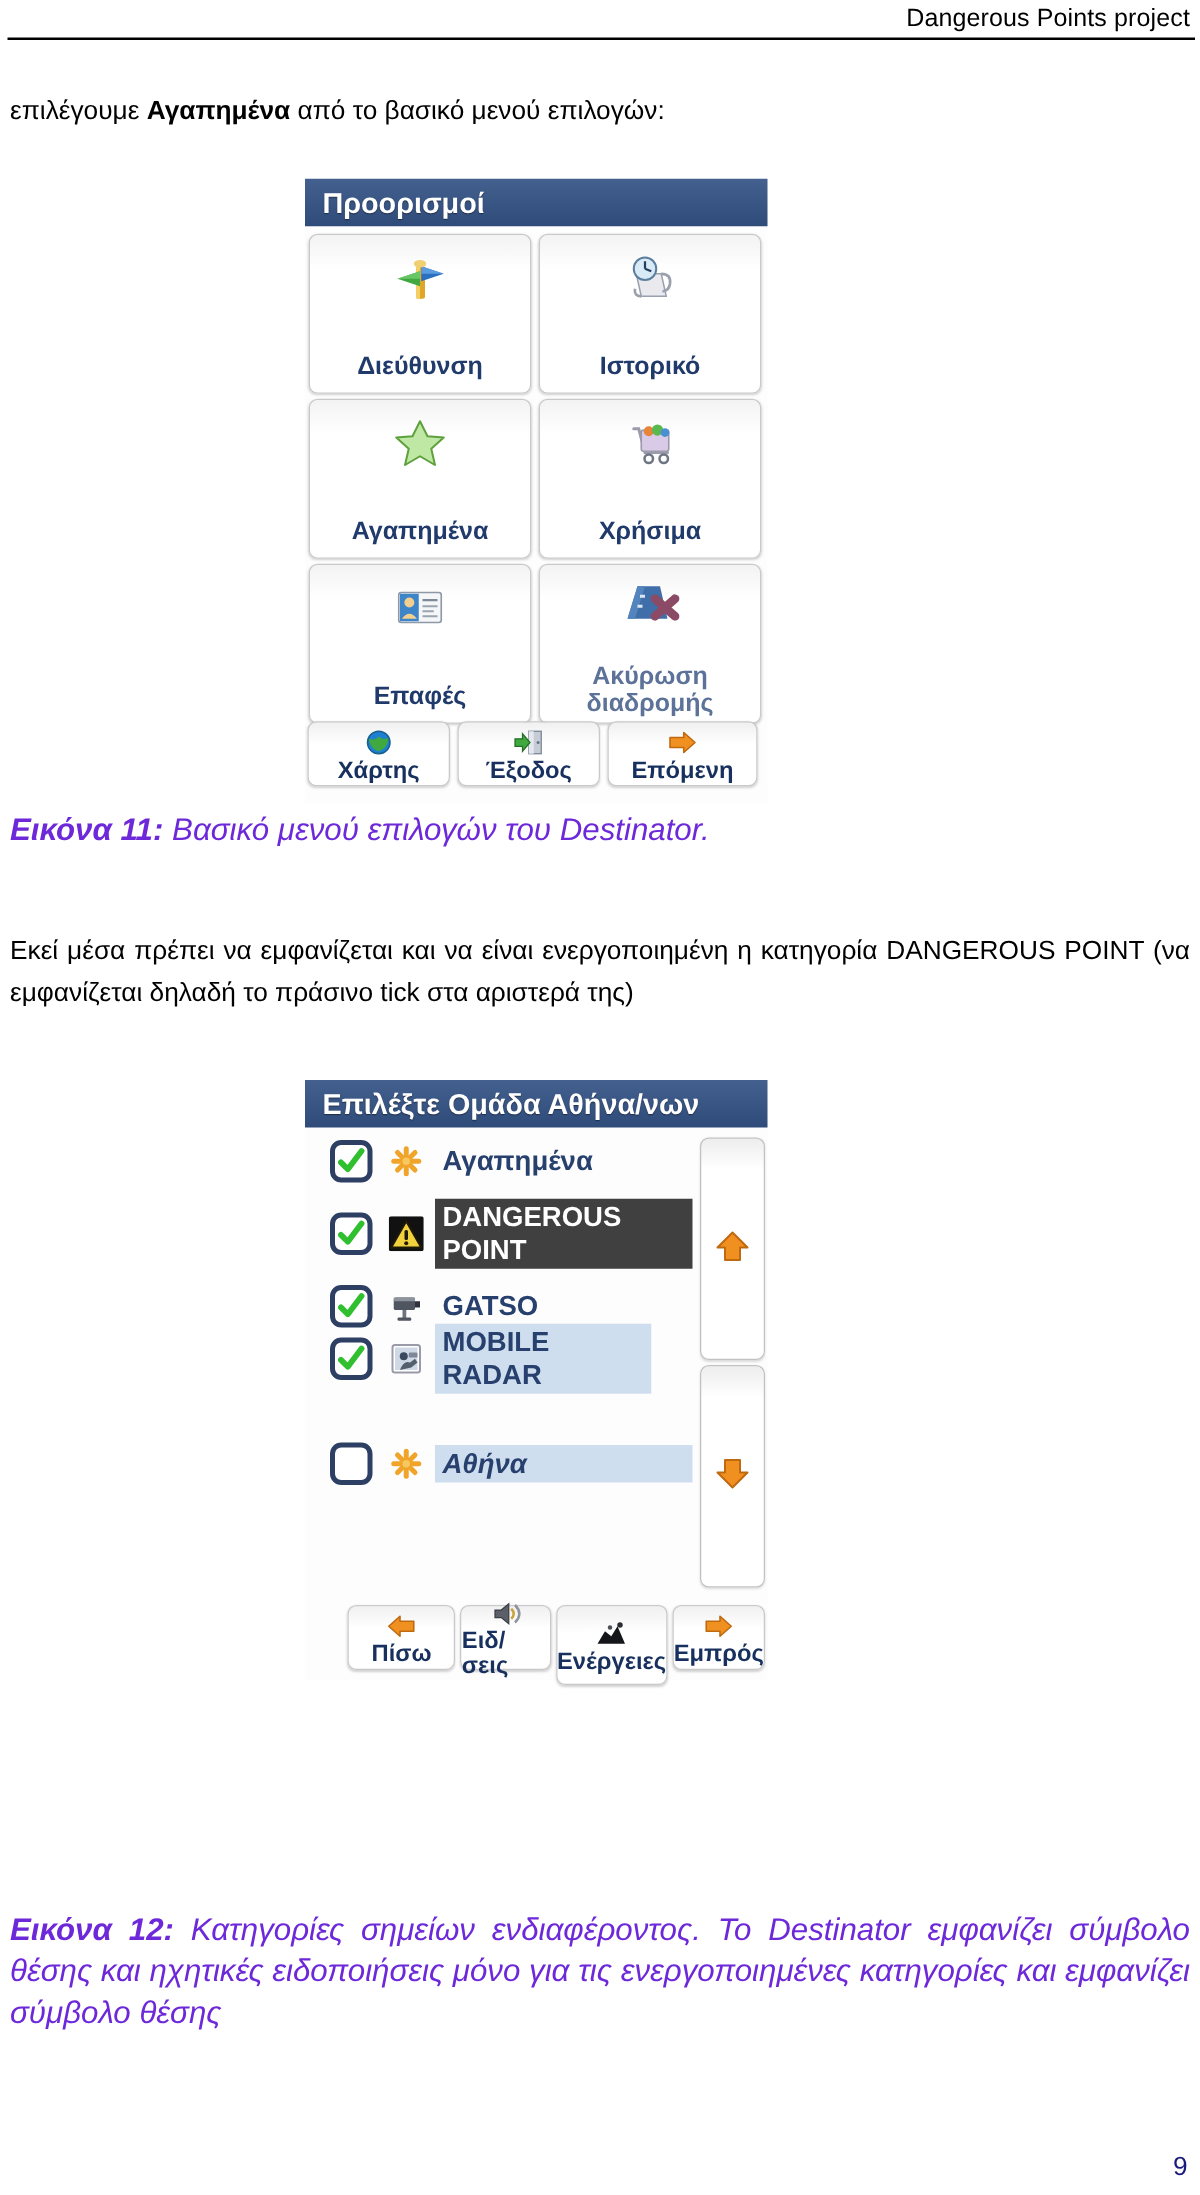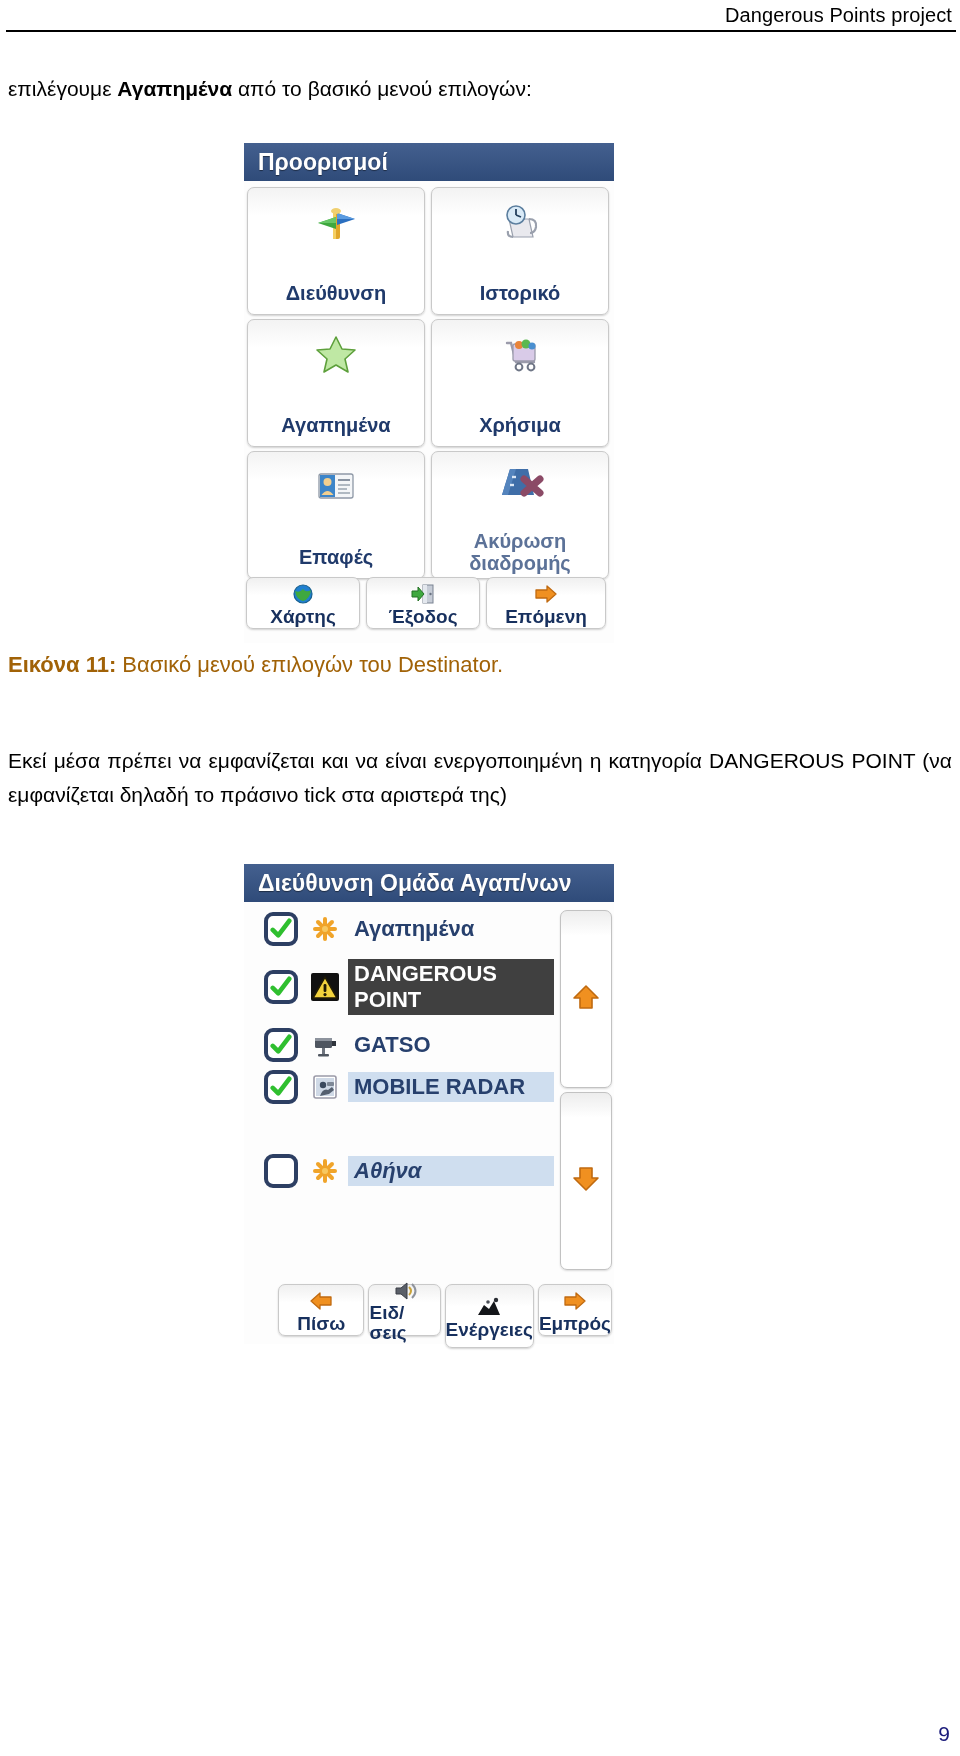--- a/index.html
+++ b/index.html
@@ -35,23 +35,24 @@
     position:absolute;
     font-size:21px;
     line-height:34px;
     color:#000;
   }
   .para b{font-weight:bold;}
   .just{text-align:justify; text-justify:inter-word;}
 
   .caption{
     position:absolute;
-    font-size:22px;
+    font-size:25px;
     line-height:33px;
-    color:#a16207;
+    color:#6d28d9;
+    font-style:italic;
   }
   .caption .lbl{font-weight:bold;}
 
   .pageno{
     position:absolute;
     right:10px; bottom:10px;
     font-size:21px; color:#1a1a7a;
   }
 
   
@@ -297,21 +298,21 @@
   <div class="caption" style="left:8px; top:648px; width:944px;">
     <span class="lbl">Εικόνα 11:</span>
     <span>Βασικό μενού επιλογών του Destinator.</span>
   </div>
 
   <div class="para just" style="left:8px; top:744px; width:944px;">Εκεί μέσα πρέπει να εμφανίζεται και να είναι ενεργοποιημένη η κατηγορία DANGEROUS POINT (να εμφανίζεται δηλαδή το πράσινο tick στα αριστερά της)</div>
 
   <div class="shot" style="left:244px; top:864px; width:370px; height:480px;">
 
     <div class="shot-title" style="left:0;top:0;width:370px;height:38px;padding:0 14px;font-size:23px;">
-      <span>Διεύθυνση Ομάδα Αγαπ/νων</span>
+      <span>Επιλέξτε Ομάδα Αθήνα/νων</span>
     </div>
 
     <div class="listarea" style="left:0; top:44px; width:312px; height:300px;">
 
       <div class="lrow" style="top:0;width:312px;height:42px;">
         <div class="cbox" style="margin-left:20px;">
           <svg class="tick" viewBox="0 0 24 24">
             <path d="M3 13 L9 19 L21 3" fill="none" stroke="#2fbf2f" stroke-width="5" stroke-linecap="round" stroke-linejoin="round"></path>
           </svg>
         </div>
@@ -375,21 +376,21 @@
         </div>
         <div class="licon">
           <svg width="26" height="26" viewBox="0 0 26 26">
             <rect x="2" y="2" width="22" height="22" rx="2" fill="#ffffff" stroke="#9b9aa8" stroke-width="1.6"></rect>
             <rect x="4" y="4" width="18" height="18" fill="#cfd9e6"></rect>
             <circle cx="11" cy="11" r="3.2" fill="#3b4a5e"></circle>
             <path d="M8 22 q3 -8 8 -6 l4 -3 l2 3 l-5 4 z" fill="#55606f"></path>
             <rect x="15" y="8" width="7" height="4" rx="1" fill="#7e8896"></rect>
           </svg>
         </div>
-        <div class="ltext alt" style="width:206px;">MOBILE RADAR</div>
+        <div class="ltext alt" style="width:173px;">MOBILE RADAR</div>
       </div>
 
 
       <div class="lrow" style="top:242px;width:312px;height:42px;font-style:italic;">
         <div class="cbox" style="margin-left:20px;"></div>
         <div class="licon">
           <svg width="26" height="26" viewBox="0 0 26 26">
             <g stroke="#f0a42a" stroke-width="4" stroke-linecap="round">
               <line x1="13" y1="3" x2="13" y2="23"></line>
               <line x1="3" y1="13" x2="23" y2="13"></line>
@@ -455,16 +456,20 @@
         <div class="ico">
           <svg width="24" height="22" viewBox="0 0 24 22">
             <polygon points="2,7 13,7 13,3 22,11 13,19 13,15 2,15" fill="#f09020" stroke="#c06a10" stroke-width="1.3" stroke-linejoin="round"></polygon>
           </svg>
         </div>
         <div class="lab">Εμπρός</div>
       </div>
     </div>
   </div>
 
+  <div class="caption" style="left:8px; top:1528px; width:944px; text-align:justify;">
+    <span class="lbl">Εικόνα 12:</span>
+    <span>Κατηγορίες σημείων ενδιαφέροντος.  Το Destinator εμφανίζει σύμβολο θέσης και ηχητικές ειδοποιήσεις μόνο για τις ενεργοποιημένες κατηγορίες και εμφανίζει σύμβολο θέσης</span>
+  </div>
 
   <div class="pageno">9</div>
 
 </div>
 
 </body></html>

